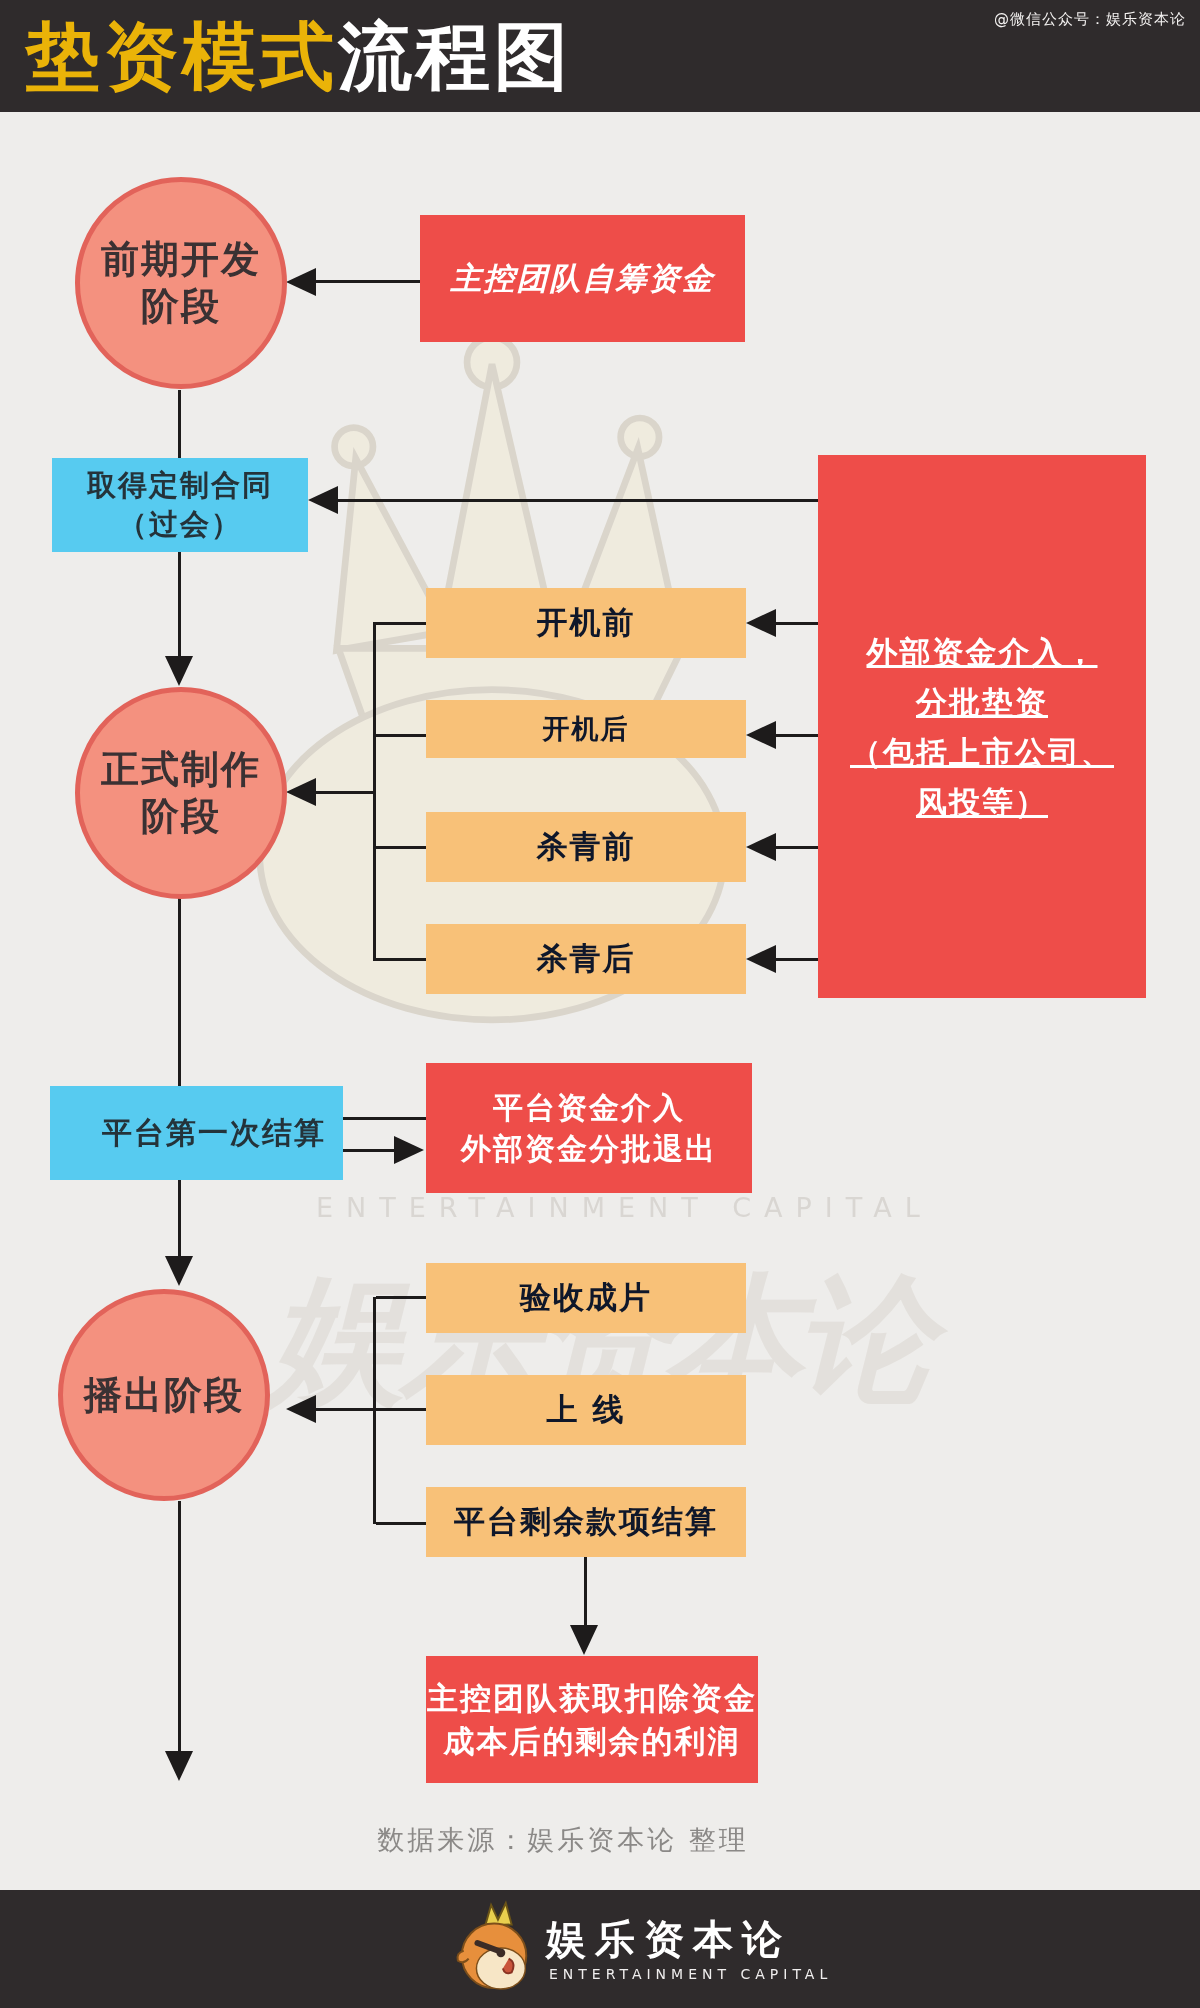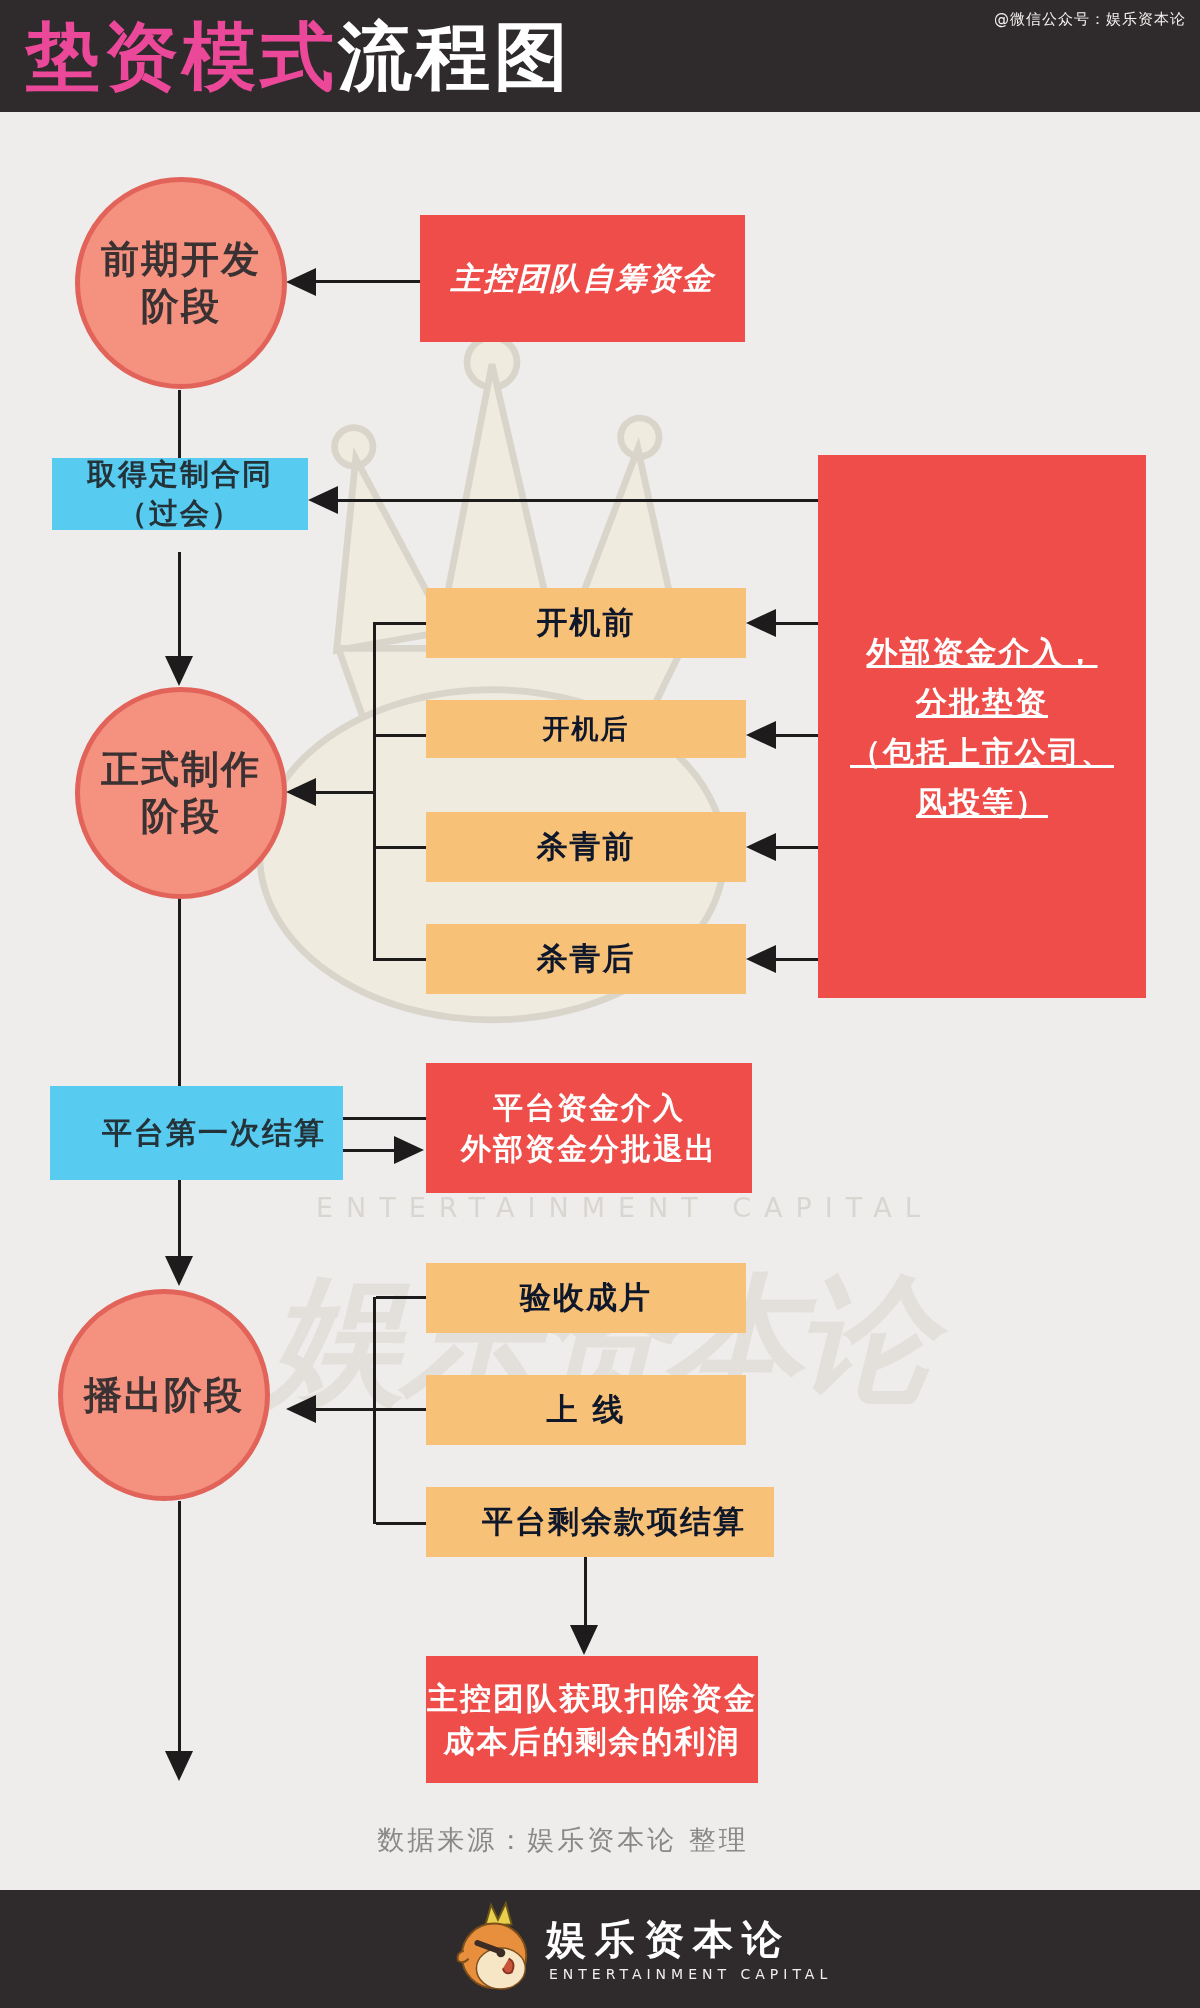--- a/index.html
+++ b/index.html
@@ -7,21 +7,21 @@
     position:relative;width:1200px;height:2008px;margin:0 auto;
     background:#eeedeb;overflow:hidden;
     font-family:"DejaVu Sans","Liberation Sans",sans-serif;
   }
   
   .bar{position:absolute;left:0;right:0;background:#2f2b2c;}
   .header{top:0;height:112px;}
   .footer{top:1890px;height:118px;}
   .title{position:absolute;left:26px;top:8px;font-size:74px;line-height:96px;
          font-weight:900;letter-spacing:4px;color:#ffffff;white-space:nowrap;}
-  .title .accent{color:#ec4899;text-align:center;}
+  .title .accent{color:#eab308;text-align:center;}
   .wechat{position:absolute;right:14px;top:10px;font-size:15px;color:#f4f2f1;letter-spacing:1px;}
   
   .wm{position:absolute;z-index:0;pointer-events:none;}
   .wm-en{top:1192px;left:316px;width:640px;font-size:27px;letter-spacing:13px;
          color:#d9d6d2;white-space:nowrap;}
   .wm-cn{top:1248px;left:268px;font-family:"DejaVu Serif","Liberation Serif",serif;
          font-style:italic;font-weight:700;font-size:138px;letter-spacing:-6px;
          color:#e3e0dc;white-space:nowrap;}
   .wm-sketch{left:252px;top:322px;opacity:.5;}
   
@@ -86,21 +86,21 @@
     <span>阶段</span>
   </div>
   <div class="circle" style="left:58px;top:1289px;align-items:center;">
     <span>播出阶段</span>
   </div>
 
   <div class="box red" style="left:420px;top:215px;width:325px;height:127px;font-size:31px;font-style:italic;">
     <span>主控团队自筹资金</span>
   </div>
 
-  <div class="box blue" style="left:52px;top:458px;width:256px;height:72px;font-size:29px;line-height:39px;">
+  <div class="box blue" style="left:52px;top:458px;width:256px;height:94px;font-size:29px;line-height:39px;">
     <span>取得定制合同</span>
     <span>（过会）</span>
   </div>
 
   <div class="box red" style="left:818px;top:455px;width:328px;height:543px;font-size:31px;line-height:50px;text-decoration:underline;">
     <span>外部资金介入，</span>
     <span>分批垫资</span>
     <span>（包括上市公司、</span>
     <span>风投等）</span>
   </div>
@@ -126,21 +126,21 @@
     <span>平台资金介入</span>
     <span>外部资金分批退出</span>
   </div>
 
   <div class="box orange" style="left:426px;top:1263px;width:320px;height:70px;font-size:31px;">
     <span>验收成片</span>
   </div>
   <div class="box orange" style="left:426px;top:1375px;width:320px;height:70px;font-size:31px;">
     <span>上 线</span>
   </div>
-  <div class="box orange" style="left:426px;top:1487px;width:320px;height:70px;font-size:31px;padding-left:28px;">
+  <div class="box orange" style="left:426px;top:1487px;width:320px;height:70px;font-size:31px;">
     <span>平台剩余款项结算</span>
   </div>
 
   <div class="box red" style="left:426px;top:1656px;width:332px;height:127px;font-size:31px;line-height:43px;">
     <span>主控团队获取扣除资金</span>
     <span>成本后的剩余的利润</span>
   </div>
 
   <div class="arr left" style="left:286px;top:268px;"></div>
   <div class="ln" style="left:310px;top:280px;width:110px;height:3px;"></div>

